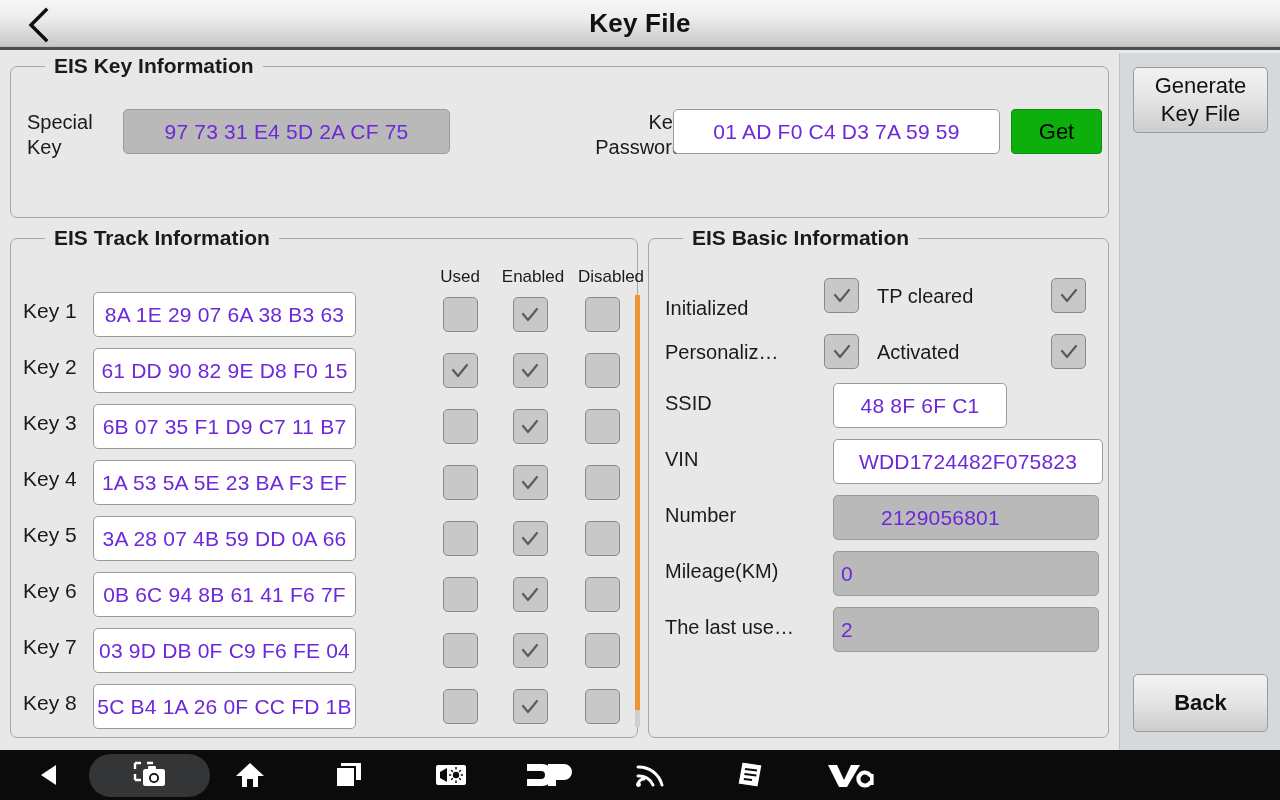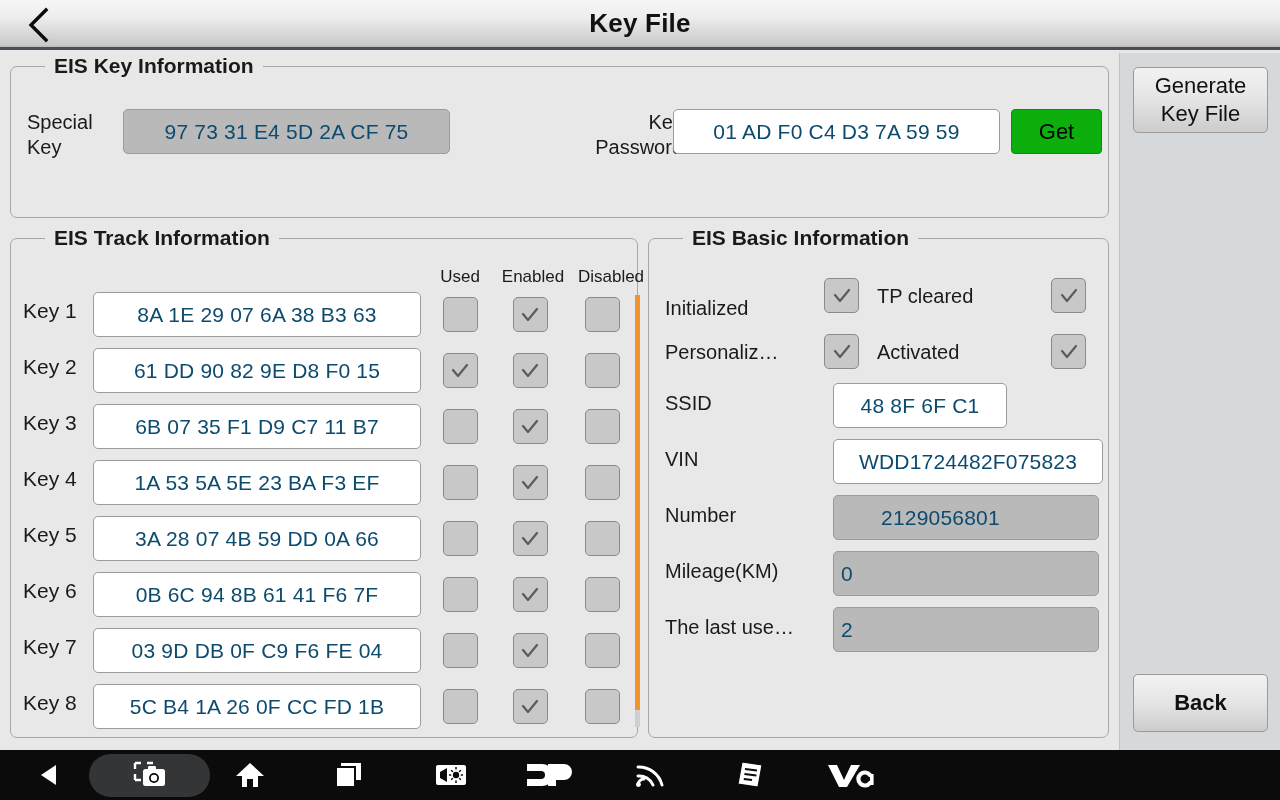--- a/index.html
+++ b/index.html
@@ -79,21 +79,21 @@
     display: flex; align-items: center; justify-content: center;
     font-size: 22px; color: #000; cursor: pointer;
   }
 
   
   .field {
     border: 1px solid #9b9b9b; border-radius: 5px;
     background: #ffffff;
     display: flex; align-items: center;
     padding: 0 7px;
-    font-size: 21px; color: #0c4a6e;
+    font-size: 21px; color: #6d28d9;
     letter-spacing: 0.2px;
     white-space: nowrap; overflow: hidden;
   }
   .field.readonly { background: #b9b9b9; }
   .field.center { justify-content: center; }
 
   
   .col-head {
     position: absolute; top: 28px;
     font-size: 17px; color: #1a1a1a; text-align: center;
@@ -101,21 +101,21 @@
   #head-used     { left: 416px; width: 66px; }
   #head-enabled  { left: 484px; width: 76px; }
   #head-disabled { left: 560px; width: 80px; }
 
   .track-row { position: absolute; left: 0; width: 616px; height: 56px; }
   .track-label {
     position: absolute; left: 12px; top: 12px; width: 72px;
     font-size: 21px; color: #1a1a1a;
   }
   .track-field {
-    position: absolute; left: 82px; top: 5px; width: 328px; height: 45px;
+    position: absolute; left: 82px; top: 5px; width: 263px; height: 45px;
   }
   .cb-cell { position: absolute; top: 10px; width: 66px; display: flex; justify-content: center; }
   #c-used     { left: 416px; }
   #c-enabled  { left: 486px; }
   #c-disabled { left: 558px; }
 
   .checkbox {
     width: 35px; height: 35px;
     border: 1px solid #8a8a8a; border-radius: 5px;
     background: #c8c8c8;

